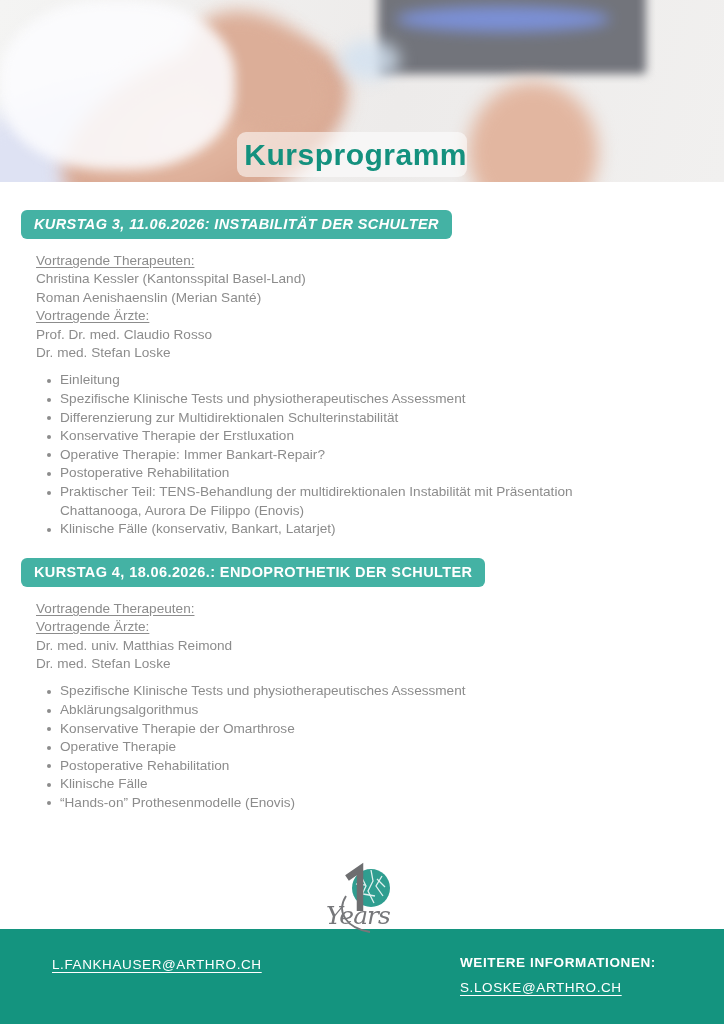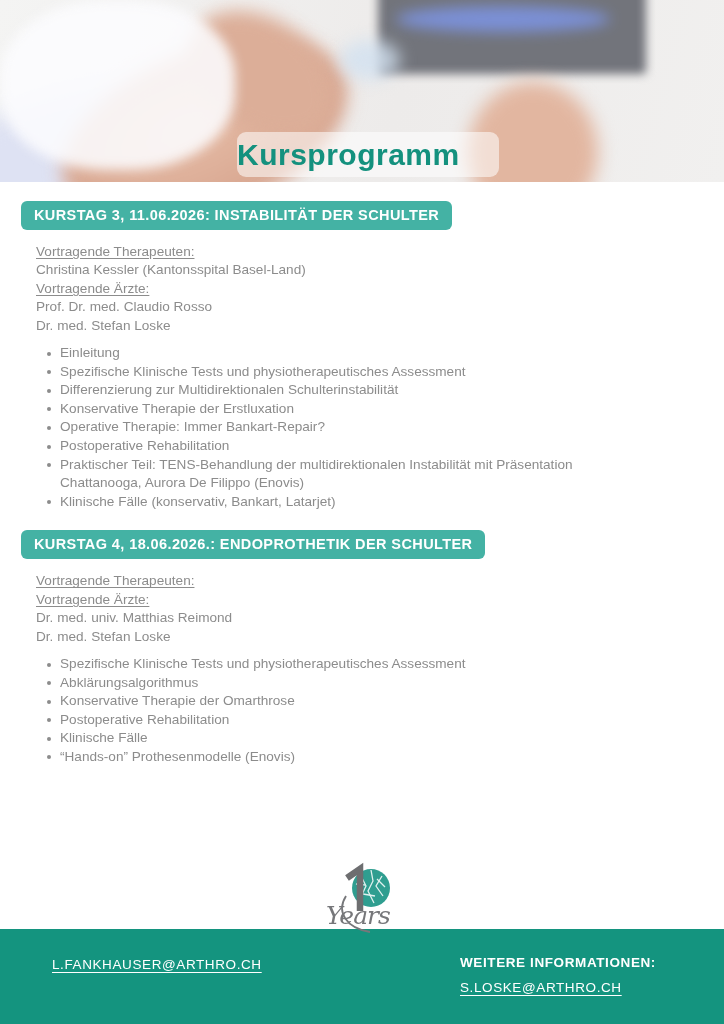--- a/index.html
+++ b/index.html
@@ -16,35 +16,35 @@
   .hero .blob{position:absolute;border-radius:50%;}
   .monitor{left:378px;top:-12px;width:268px;height:86px;background:#72747b;filter:blur(5px);border-radius:4px;position:absolute;}
   .monitor-screen{left:396px;top:6px;width:214px;height:26px;background:#7d95e6;filter:blur(7px);opacity:.85;position:absolute;}
   .sleeve{left:-80px;top:92px;width:310px;height:160px;background:#dee2f3;filter:blur(12px);transform:rotate(-14deg);}
   .hand-left{left:55px;top:52px;width:300px;height:160px;background:radial-gradient(ellipse at 45% 45%,#e6bca6 0%,#d7a58f 70%);filter:blur(9px);transform:rotate(-22deg);}
   .fingers-top{left:182px;top:20px;width:160px;height:110px;background:#dcae98;filter:blur(9px);transform:rotate(35deg);}
   .model{left:292px;top:0px;width:235px;height:170px;background:rgba(252,252,254,0.88);filter:blur(6px);border-radius:45%;}
   .model-glint{left:340px;top:40px;width:60px;height:40px;background:rgba(210,225,240,0.8);filter:blur(8px);}
   .hand-right{left:468px;top:82px;width:130px;height:140px;background:#e2b6a0;filter:blur(9px);}
   .hero-title-box{
-    position:absolute;left:237px;top:132px;width:262px;height:45px;
+    position:absolute;left:237px;top:132px;width:230px;height:45px;
     background:rgba(255,255,255,0.55);border-radius:9px;
-    display:flex;align-items:center;justify-content:flex-start;
+    display:flex;align-items:center;justify-content:flex-end;
   }
   .hero-title{
     font-size:30px;font-weight:bold;color:#14917e;letter-spacing:.5px;
   }
 
   
   .banner{
     display:inline-block;margin-left:21px;background:#44b2a4;color:#ffffff;
     font-size:14.5px;font-weight:bold;letter-spacing:.4px;
     line-height:29px;padding:0 13px;border-radius:6px;white-space:nowrap;
   }
-  .banner.first{margin-top:19px;}
+  .banner.first{margin-top:28px;font-style:italic;}
   .banner.second{margin-top:19px;}
   .speakers{margin:13px 0 0 36px;color:#8c8c8c;font-size:13.6px;line-height:18.4px;}
   .speakers .u{text-decoration:underline;text-underline-offset:2px;}
   ul.bullets{
     list-style:none;margin:9px 0 0 47px;padding:0;color:#8c8c8c;
     font-size:13.6px;line-height:18.6px;max-width:595px;
   }
   ul.bullets li{position:relative;padding-left:13px;}
   ul.bullets li::before{
     content:"";position:absolute;left:0;top:7.5px;width:4px;height:4px;
@@ -94,20 +94,21 @@
     <div class="hero-title-box">
       <span class="hero-title">Kursprogramm</span>
     </div>
   </div>
 
   <div>
     <div class="banner first">KURSTAG 3, 11.06.2026: INSTABILITÄT DER SCHULTER</div>
     <div class="speakers">
       <div class="u">Vortragende Therapeuten:</div>
       <div>Christina Kessler (Kantonsspital Basel-Land)</div>
+      <div>Roman Aenishaenslin (Merian Santé)</div>
       <div class="u">Vortragende Ärzte:</div>
       <div>Prof. Dr. med. Claudio Rosso</div>
       <div>Dr. med. Stefan Loske</div>
     </div>
     <ul class="bullets">
       <li>Einleitung</li>
       <li>Spezifische Klinische Tests und physiotherapeutisches Assessment</li>
       <li>Differenzierung zur Multidirektionalen Schulterinstabilität</li>
       <li>Konservative Therapie der Erstluxation</li>
       <li>Operative Therapie: Immer Bankart-Repair?</li>
@@ -122,20 +123,21 @@
     <div class="speakers">
       <div class="u">Vortragende Therapeuten:</div>
       <div class="u">Vortragende Ärzte:</div>
       <div>Dr. med. univ. Matthias Reimond</div>
       <div>Dr. med. Stefan Loske</div>
     </div>
     <ul class="bullets">
       <li>Spezifische Klinische Tests und physiotherapeutisches Assessment</li>
       <li>Abklärungsalgorithmus</li>
       <li>Konservative Therapie der Omarthrose</li>
+      <li>Operative Therapie</li>
       <li>Postoperative Rehabilitation</li>
       <li>Klinische Fälle</li>
       <li>“Hands-on” Prothesenmodelle (Enovis)</li>
     </ul>
   </div>
 
   <div class="logo-row">
     <svg class="ten-mark" width="72" height="70" viewBox="0 0 72 70">
       <circle cx="45" cy="22" r="19" fill="#2f9e90"></circle>
       <g stroke="#ffffff" stroke-width="1.3" opacity="0.85" fill="none">

